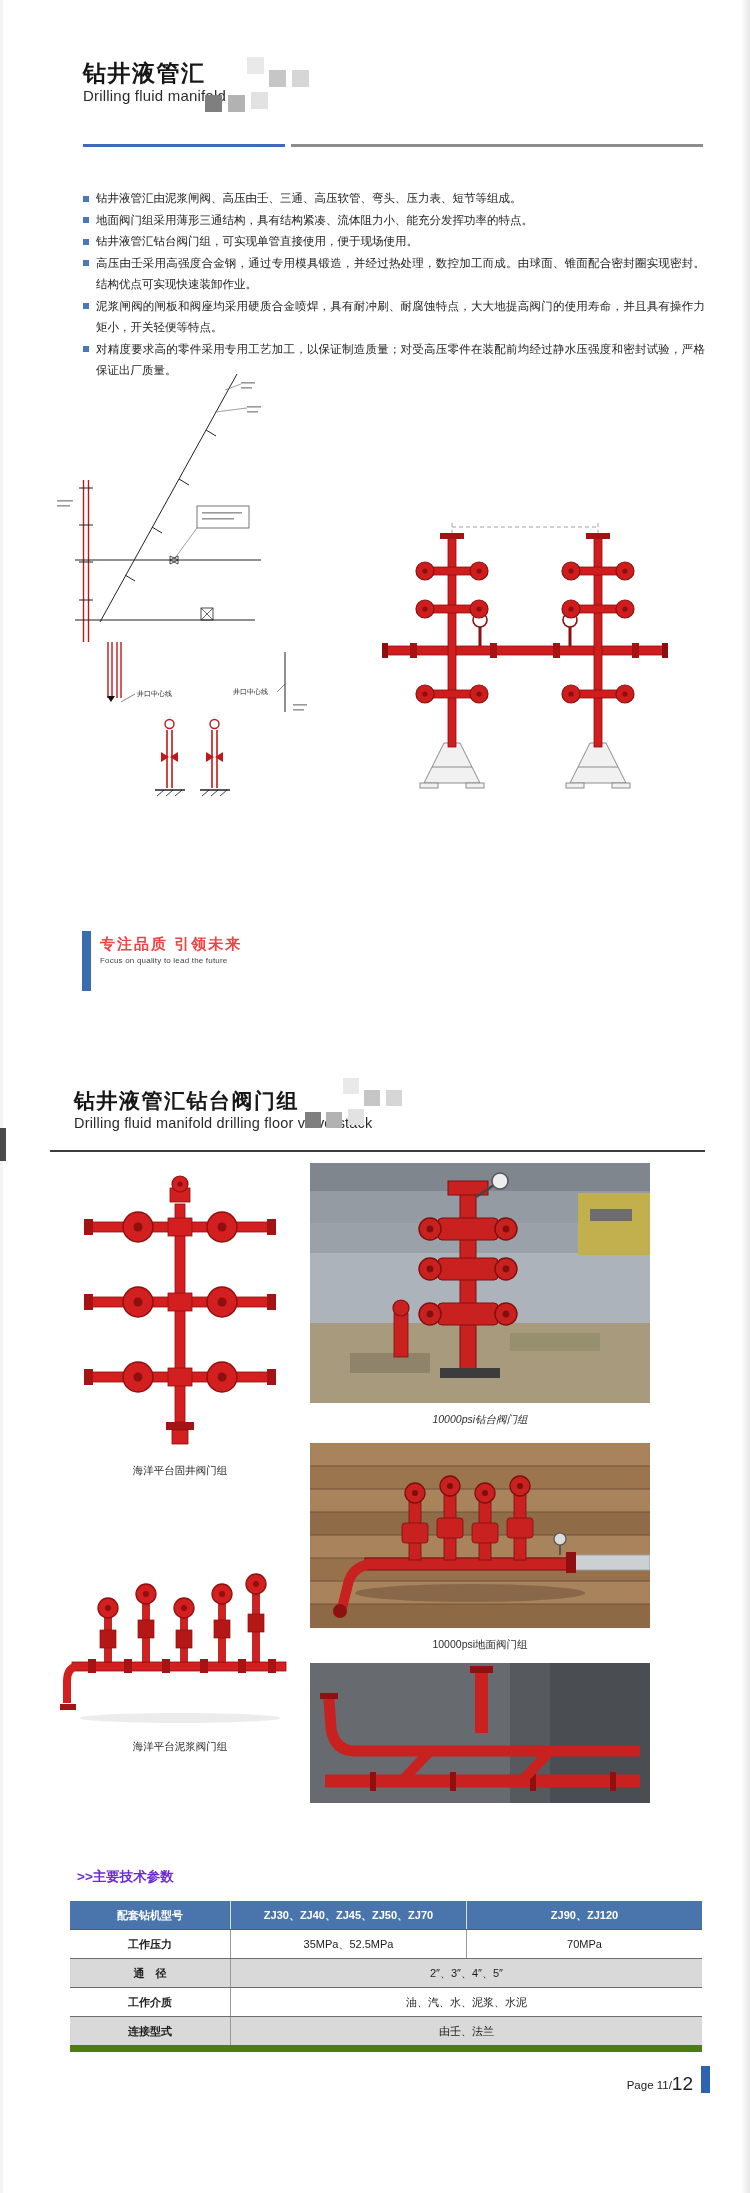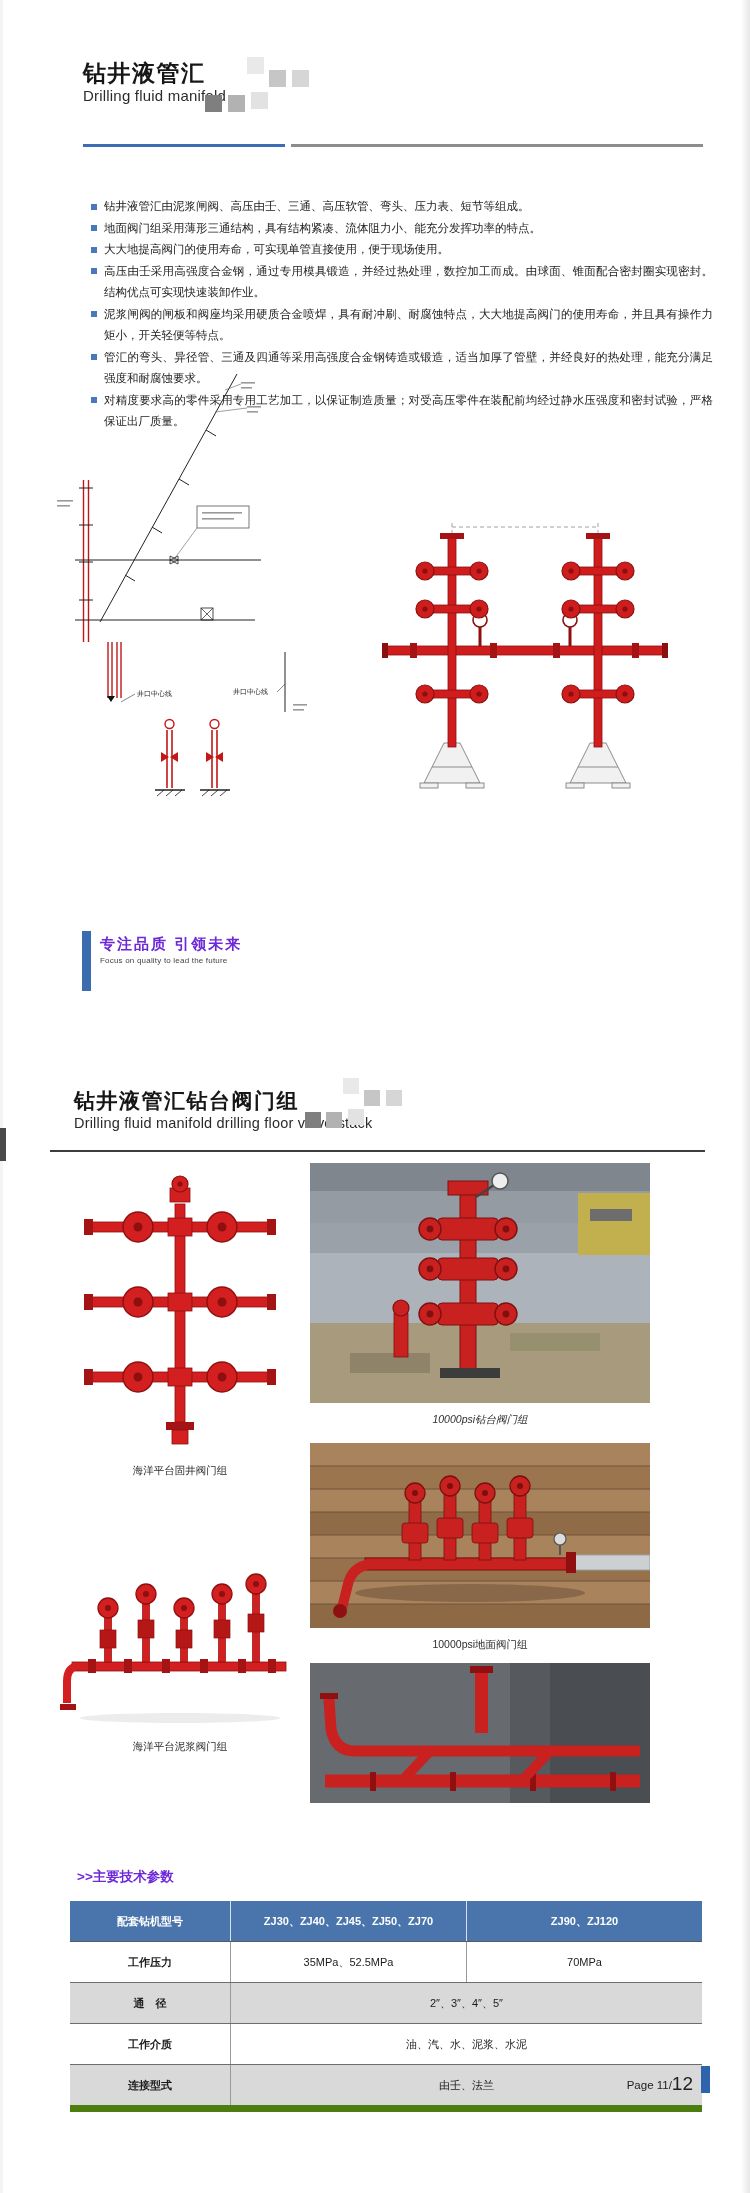--- a/index.html
+++ b/index.html
@@ -14,39 +14,39 @@
   
   .sec-header { position:absolute; }
   .sec-header .zh { font-size:23px; font-weight:bold; color:#161616; letter-spacing:1.5px; line-height:26px; }
   .sec-header .en { font-size:15px; color:#2b2b2b; margin-top:1px; letter-spacing:.2px; }
   .sq { position:absolute; }
   .rule1 { position:absolute; top:144px; left:83px; width:202px; height:3px; background:#3e6db5; }
   .rule1g{ position:absolute; top:144px; left:291px; width:412px; height:3px; background:#8c8c8c; }
   .rule2 { position:absolute; top:1150px; left:50px; width:655px; height:2px; background:#3d3d3d; }
 
   
-  .bullets { position:absolute; left:83px; top:188px; width:622px; list-style:none; margin:8px; padding:0; }
+  .bullets { position:absolute; left:83px; top:188px; width:622px; list-style:none; margin:0; padding:0; }
   .bullets li { position:relative; padding-left:13px; font-size:11.5px; line-height:21.5px;
                 color:#222; text-align:justify; }
   .bullets li::before { content:""; position:absolute; left:0; top:7.5px; width:6px; height:6px; background:#4a79bb; }
 
   
   .slogan { position:absolute; left:82px; top:931px; display:flex; }
   .slogan .bar { width:9px; height:60px; background:#3c6cb0; margin-right:9px; }
-  .slogan .zh { font-size:15px; font-weight:bold; color:#6d28d9; letter-spacing:2px; padding-top:4px; }
+  .slogan .zh { font-size:15px; font-weight:bold; color:#ef4444; letter-spacing:2px; padding-top:4px; }
   .slogan .en { font-size:8px; color:#444; margin-top:2px; letter-spacing:.2px; }
 
   
   .ph { position:absolute; }
   .caption { position:absolute; font-size:10.5px; color:#2e2e2e; text-align:center; }
 
   
   .specs-title { position:absolute; left:77px; top:1868px; font-size:13.5px; font-weight:bold; color:#6d28d9; }
   .specs-table { position:absolute; left:70px; top:1901px; border-collapse:collapse; table-layout:fixed; }
-  .specs-table td { height:40px; text-align:center; font-size:11px; color:#1c1c1c; padding:0;
+  .specs-table td { height:28px; text-align:center; font-size:11px; color:#1c1c1c; padding:0;
                     border-bottom:1px solid #6d6d6d; }
   .specs-table .c1 { width:160px; border-right:1px solid #9a9a9a; font-weight:bold; }
   .specs-table .c2 { width:235px; }
   .specs-table .c3 { width:235px; }
   .specs-table tr.hdr td { background:#4a74ac; color:#fff; font-weight:bold; border-bottom:1px solid #5a5a5a; }
   .specs-table tr.hdr .c1, .specs-table tr.hdr .c2 { border-right:1.5px solid #d7e1ee; }
   .specs-table tr.r0 .c2 { border-right:1px solid #9a9a9a; }
   .specs-table tr.gray td { background:#d9d9d9; }
   .specs-table tr.last td { border-bottom:7px solid #4d7c0f; }
 
@@ -76,24 +76,23 @@
     <span class="sq" style="left:205px;top:95px;width:17px;height:17px;background:#7f7f7f;"></span>
     <span class="sq" style="left:228px;top:95px;width:17px;height:17px;background:#b2b2b2;"></span>
     <span class="sq" style="left:251px;top:92px;width:17px;height:17px;background:#e2e2e2;"></span>
   </div>
   <div class="rule1"></div>
   <div class="rule1g"></div>
 
   <ul class="bullets">
     <li>钻井液管汇由泥浆闸阀、高压由壬、三通、高压软管、弯头、压力表、短节等组成。</li>
     <li>地面阀门组采用薄形三通结构，具有结构紧凑、流体阻力小、能充分发挥功率的特点。</li>
-    <li>大大地提高阀门的使用寿命，可实现单管直接使用，便于现场使用。</li>
+    <li>钻井液管汇钻台阀门组，可实现单管直接使用，便于现场使用。</li>
     <li>高压由壬采用高强度合金钢，通过专用模具锻造，并经过热处理，数控加工而成。由球面、锥面配合密封圈实现密封。结构优点可实现快速装卸作业。</li>
     <li>泥浆闸阀的闸板和阀座均采用硬质合金喷焊，具有耐冲刷、耐腐蚀特点，大大地提高阀门的使用寿命，并且具有操作力矩小，开关轻便等特点。</li>
-    <li>管汇的弯头、异径管、三通及四通等采用高强度合金钢铸造或锻造，适当加厚了管壁，并经良好的热处理，能充分满足强度和耐腐蚀要求。</li>
     <li>对精度要求高的零件采用专用工艺加工，以保证制造质量；对受高压零件在装配前均经过静水压强度和密封试验，严格保证出厂质量。</li>
   </ul>
 
   <svg class="ph" style="left:55px;top:360px;" width="290" height="540" viewBox="0 0 290 540">
 
     <g>
       <line x1="28.5" y1="120" x2="28.5" y2="282" stroke="#c11818" stroke-width="1.4"></line>
       <line x1="33.5" y1="120" x2="33.5" y2="282" stroke="#c11818" stroke-width="1.4"></line>
       <line x1="24" y1="128" x2="38" y2="128" stroke="#222" stroke-width="1"></line>
       <line x1="24" y1="165" x2="38" y2="165" stroke="#222" stroke-width="1"></line>

